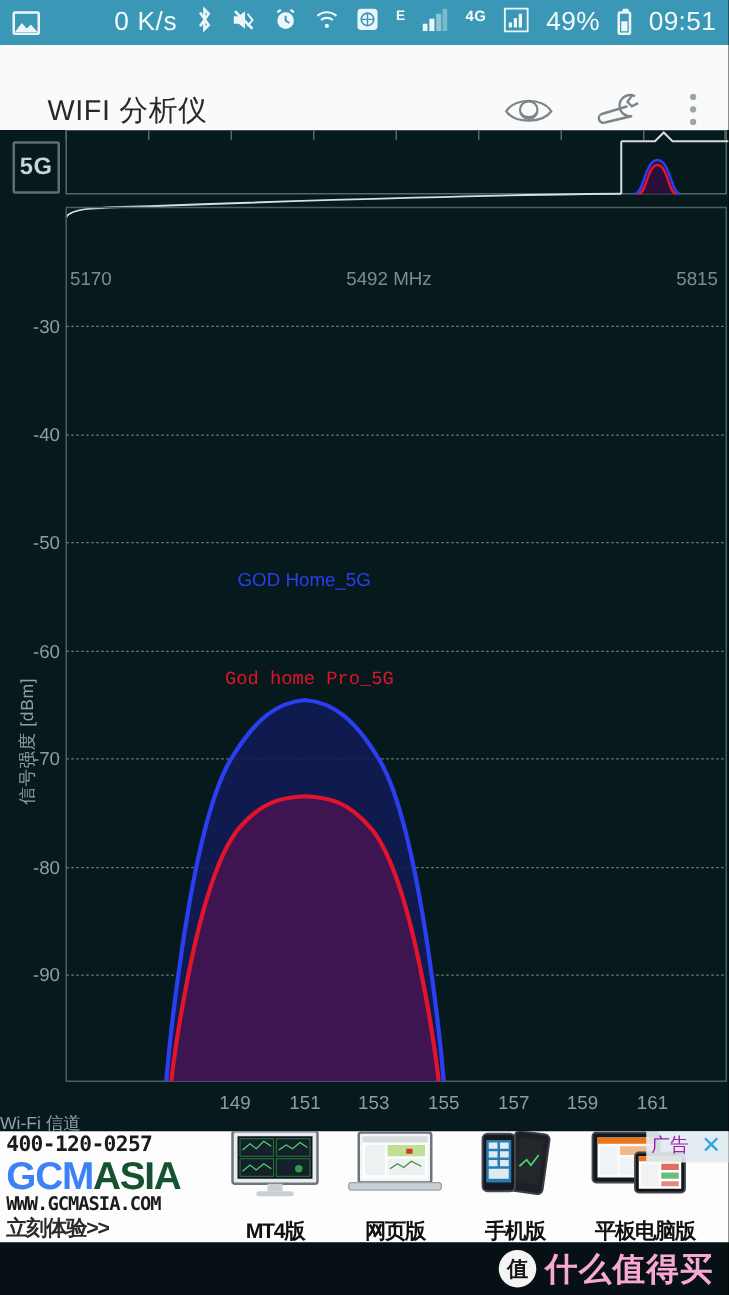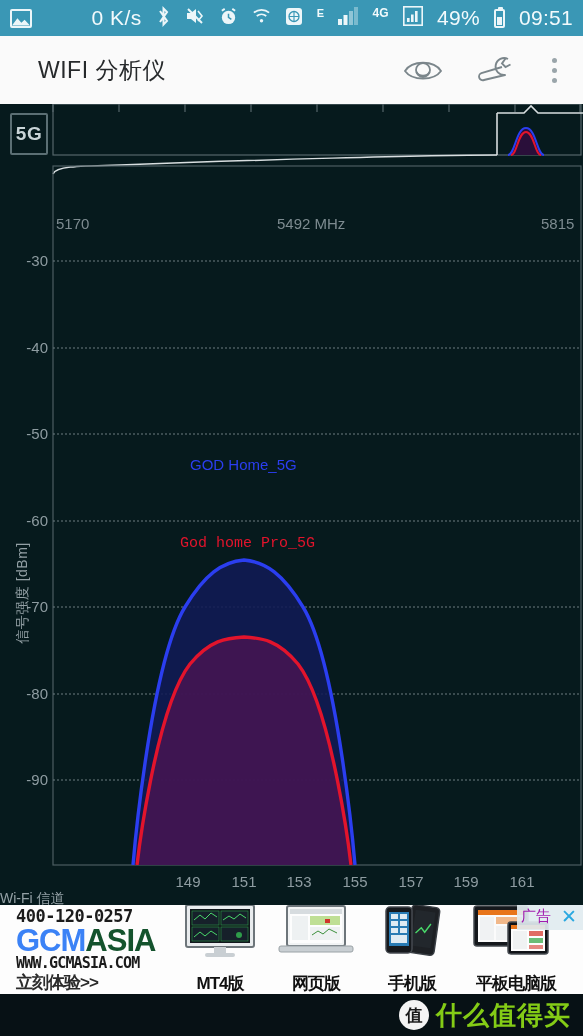--- a/index.html
+++ b/index.html
@@ -49,21 +49,21 @@
   }
   .batt::after {
     content: ""; position: absolute; left: 1px; right: 1px; bottom: 1px; height: 50%;
     background: #f2fafc;
   }
 
   
   .appbar {
     position: absolute; top: 36px; left: 0; width: 583px; height: 68px;
     background: #fafafa;
-    display: flex; align-items: center;
+    display: flex; align-items: flex-end;
     padding: 0 16px 0 38px;
   }
   .app-title { font-size: 23px; color: #26292b; letter-spacing: .5px; }
   .appbar-actions { margin-left: auto; display: flex; align-items: center; gap: 28px; }
   .act { display: flex; align-items: center; justify-content: center; cursor: pointer; }
   .dots { display: flex; flex-direction: column; gap: 5px; padding: 4px 10px; }
   .dots i { width: 5px; height: 5px; border-radius: 50%; background: #9aa5aa; display: block; }
 
   
   .chartpanel {
@@ -103,21 +103,21 @@
     position: absolute; left: 0; width: 583px; 
     color: #93a0a5; font-size: 14px; z-index: 4;
   }
   .tick { fill: #8e9ca1; font-size: 15px; font-family: "Liberation Sans", sans-serif; }
 
   
   .ad {
     position: absolute; left: 0; top: 905px; width: 583px; height: 89px;
     background: #fdfdfd; display: flex; align-items: center; overflow: hidden;
   }
-  .ad-left { width: 172px; padding-left: 16px; flex: 0 0 auto; }
+  .ad-left { width: 172px; padding-left: 5px; flex: 0 0 auto; }
   .ad-phone { font-family: "DejaVu Sans Mono", monospace; font-size: 17px; font-weight: 700; color: #1b1b1b; letter-spacing: -0.5px; }
   .ad-brand { font-size: 31px; font-weight: 700; letter-spacing: -1px; line-height: 1; margin-top: -1px; }
   .ad-brand .g1 { color: #3b82f6; }
   .ad-brand .g2 { color: #14532d; text-align: right; }
   .ad-url { font-family: "DejaVu Sans Mono", monospace; font-size: 15px; font-weight: 700; color: #1b1b1b; letter-spacing: -0.8px; margin-top: -2px; }
   .ad-cta { font-size: 17px; font-weight: 700; color: #2b2b2b; letter-spacing: -1px; margin-top: -1px; }
 
   .ad-item { width: 96px; flex: 0 0 auto; text-align: center; }
   .ad-item.wide { width: 112px; }
   .ad-cap { font-size: 17px; font-weight: 700; color: #111; margin-top: 10px; letter-spacing: -1px; white-space: nowrap; }
@@ -138,21 +138,21 @@
     background: #071115;
     display: flex; align-items: center; justify-content: flex-end;
     padding-right: 12px; gap: 7px;
   }
   .wm-logo {
     width: 30px; height: 30px; border-radius: 50%;
     background: #f4f4f4; color: #1a1a1a;
     font-size: 17px; font-weight: 700;
     display: flex; align-items: center; justify-content: center;
   }
-  .wm-txt { color: #84cc16; font-size: 26px; font-weight: 700; letter-spacing: 1px; }
+  .wm-txt { color: #f9a8d4; font-size: 26px; font-weight: 700; letter-spacing: 1px; }
 </style>
 </head>
 <body>
 
 <div id="app">
 
   <div class="statusbar">
     <div class="sb-left">
       <span class="sb-ico gal"></span>
     </div>

